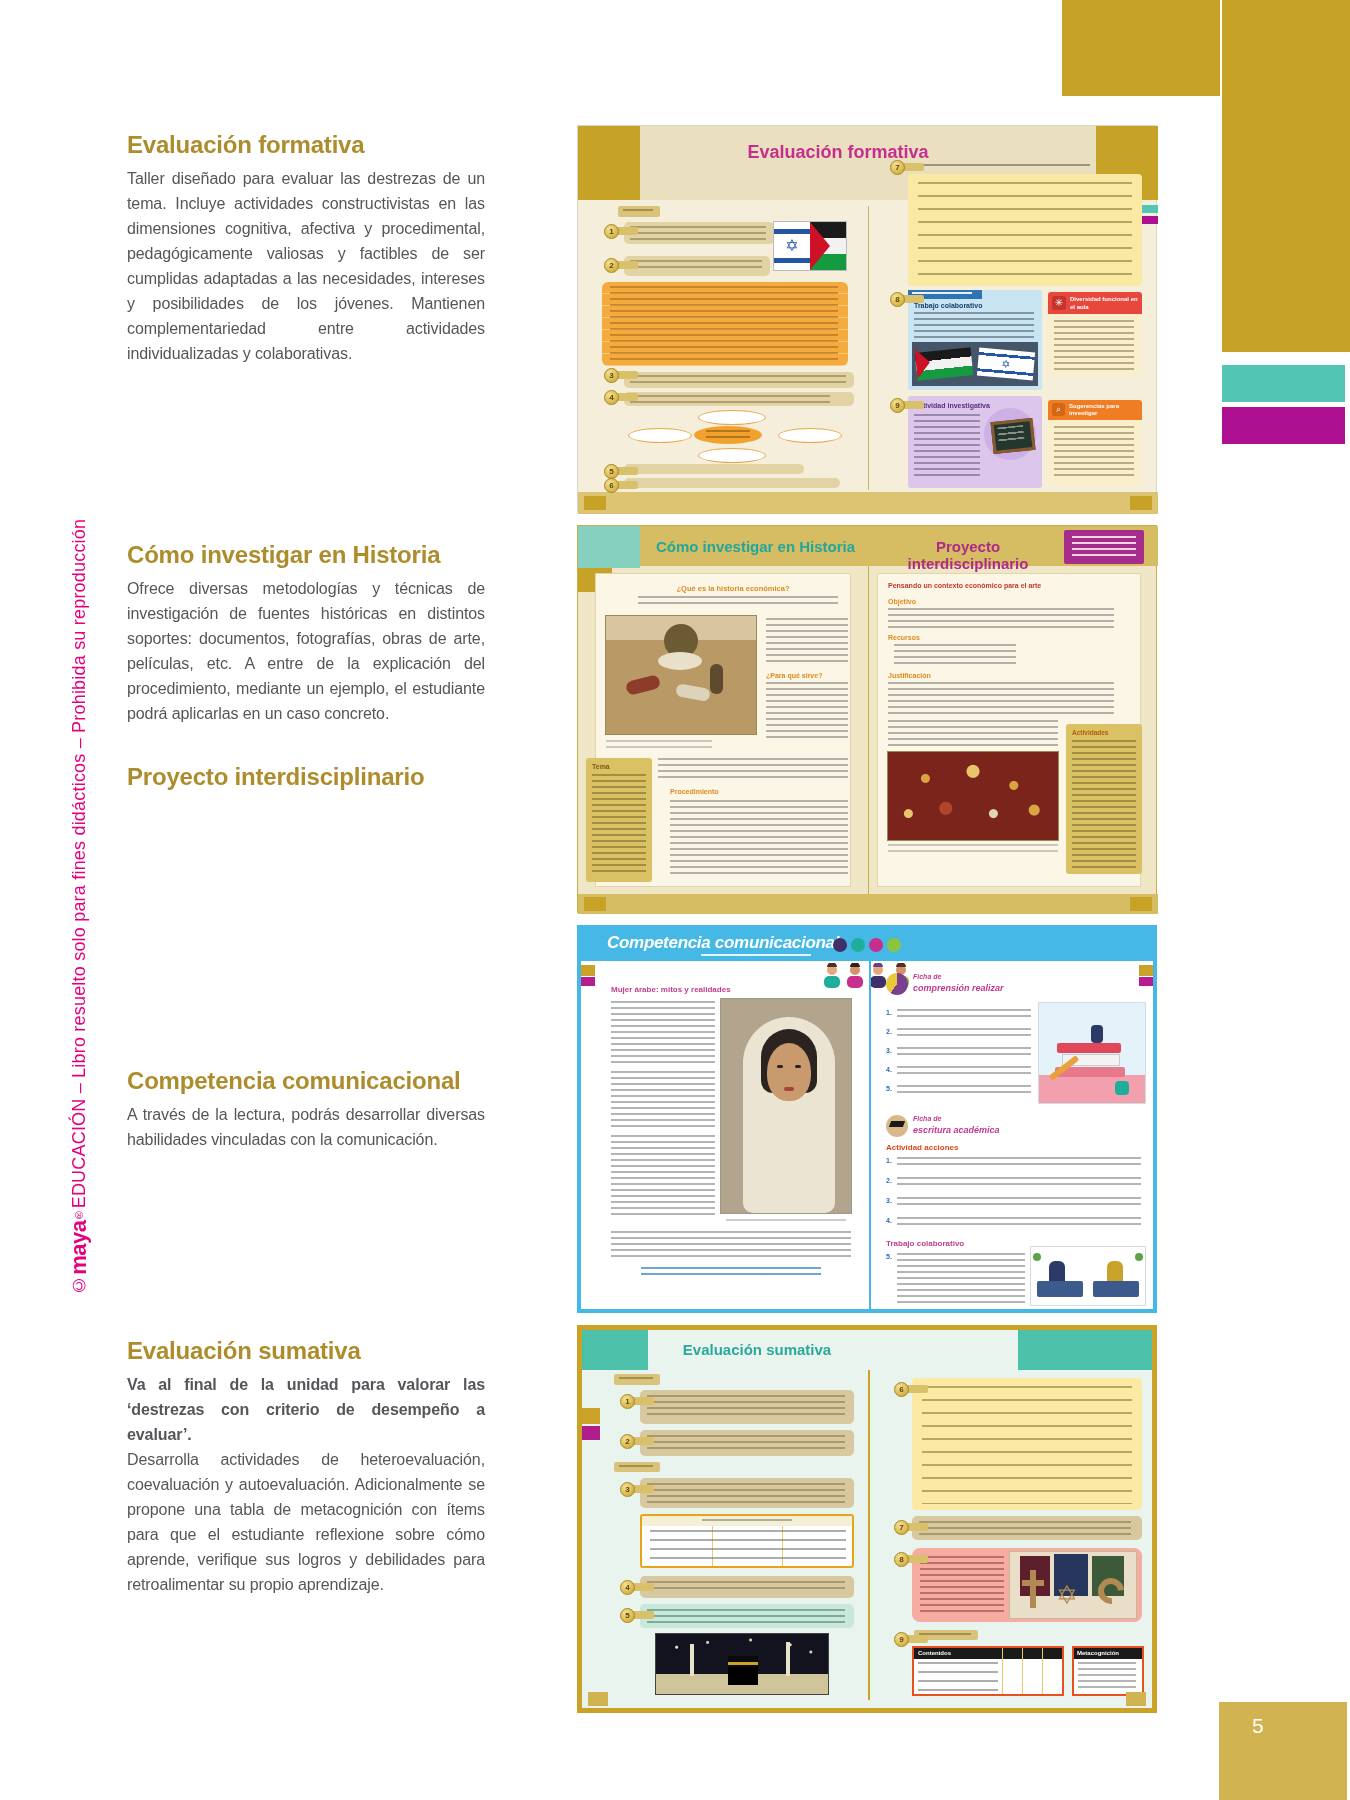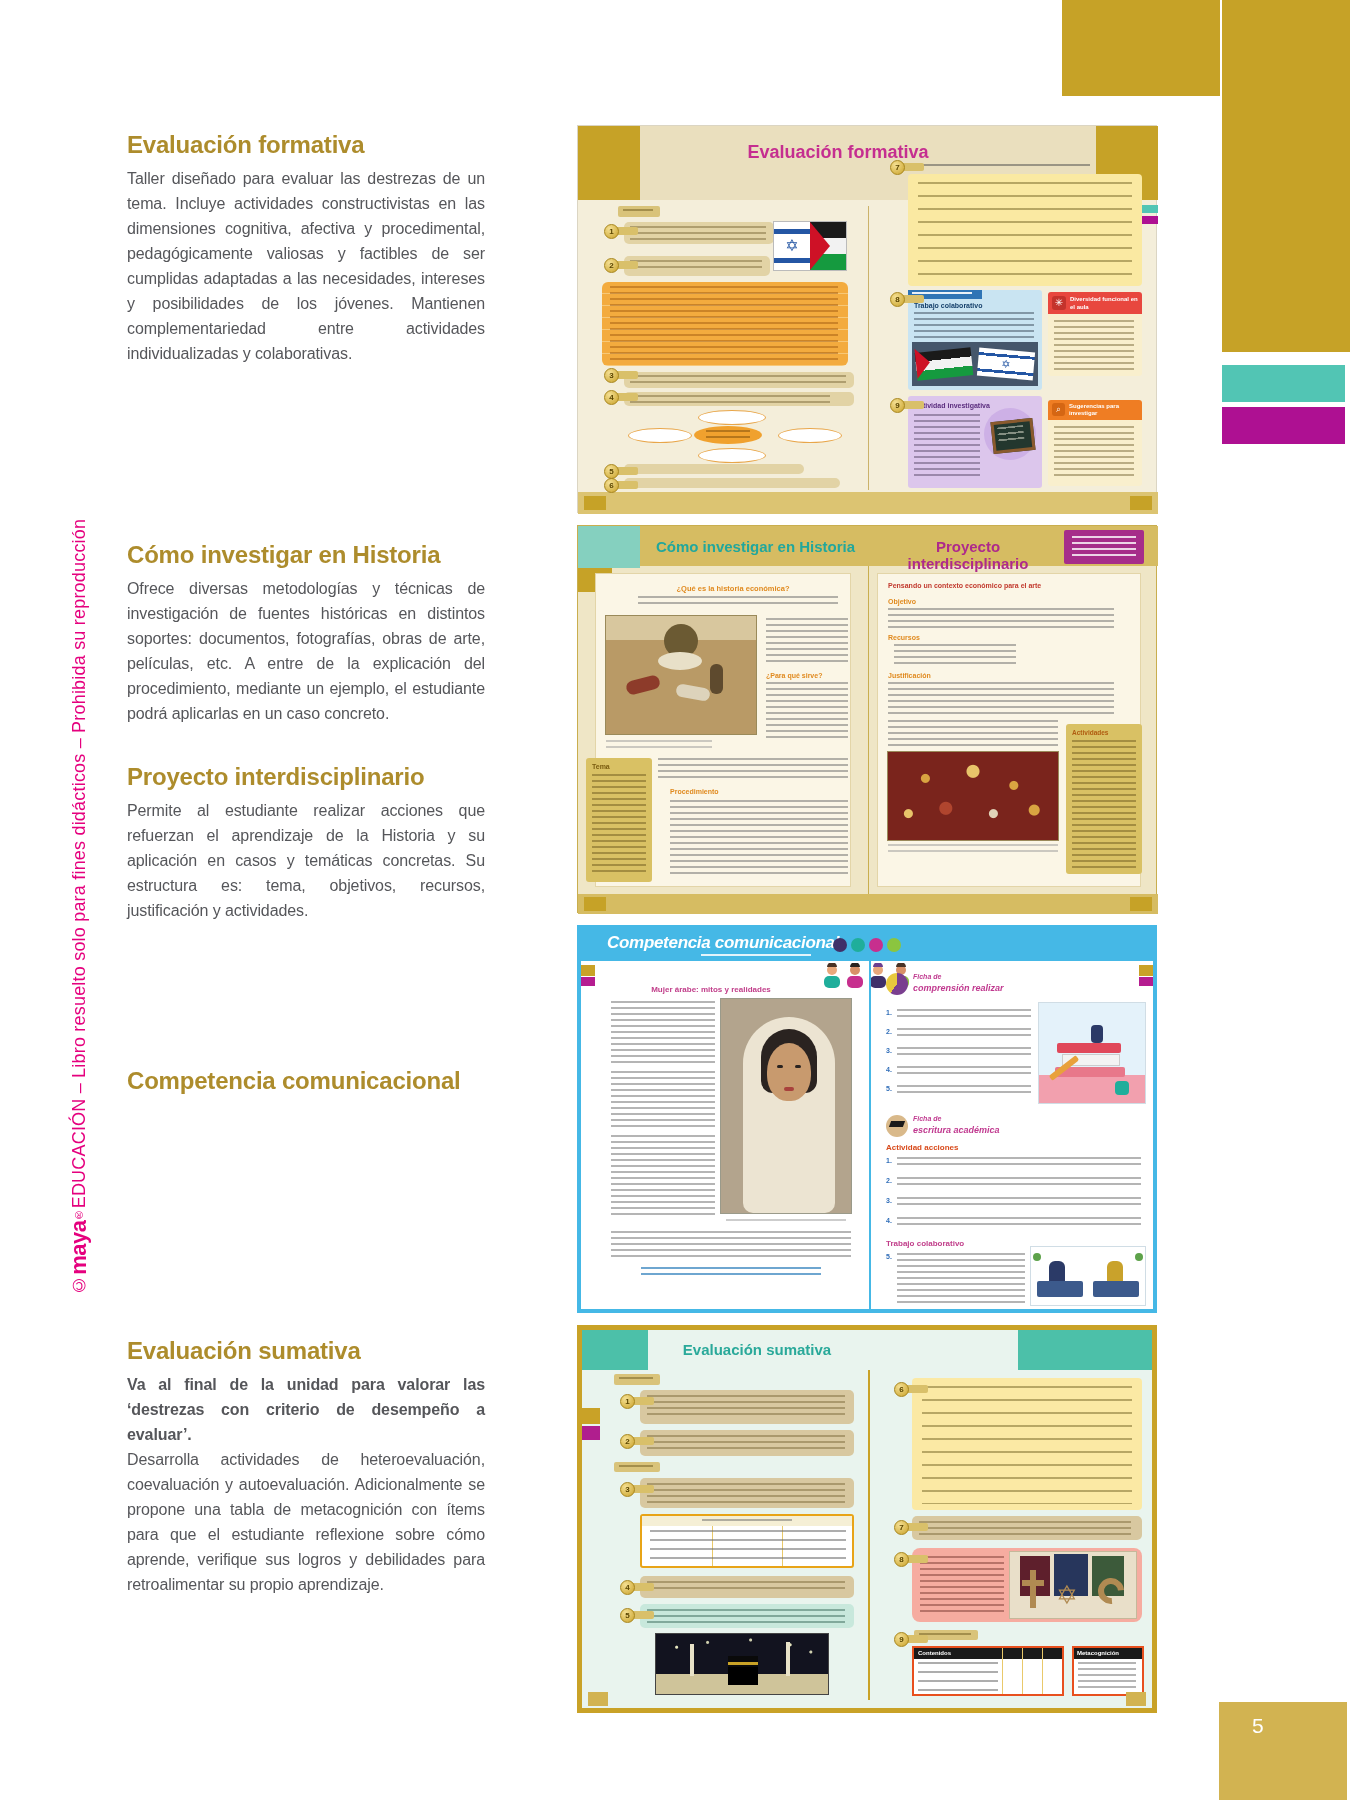--- a/index.html
+++ b/index.html
@@ -50,24 +50,24 @@
 <div class="section" style="top:132px;">
   <h2>Evaluación formativa</h2>
   <p>Taller diseñado para evaluar las destrezas de un tema. Incluye actividades constructivistas en las dimensiones cognitiva, afectiva y procedimental, pedagógicamente valiosas y factibles de ser cumplidas adaptadas a las necesidades, intereses y posibilidades de los jóvenes. Mantienen complementariedad entre actividades individualizadas y colaborativas.</p>
 </div>
 <div class="section" style="top:542px;">
   <h2>Cómo investigar en Historia</h2>
   <p>Ofrece diversas metodologías y técnicas de investigación de fuentes históricas en distintos soportes: documentos, fotografías, obras de arte, películas, etc. A entre de la explicación del procedimiento, mediante un ejemplo, el estudiante podrá aplicarlas en un caso concreto.</p>
 </div>
 <div class="section" style="top:764px;">
   <h2>Proyecto interdisciplinario</h2>
-  <p>Permite al estudiante realizar acciones que refuerzan el aprendizaje de la Historia y su aplicación en casos y temáticas concretas. Su estructura es: tema, objetivos, recursos, justificación y actividades.</p>
 </div>
 <div class="section" style="top:1068px;">
   <h2>Competencia comunicacional</h2>
+  <p>A través de la lectura, podrás desarrollar diversas habilidades vinculadas con la comunicación.</p>
 </div>
 <div class="section" style="top:1338px;">
   <h2>Evaluación sumativa</h2>
   <p class="tight">Va al final de la unidad para valorar las ‘destrezas con criterio de desempeño a evaluar’.</p>
   <p>Desarrolla actividades de heteroevaluación, coevaluación y autoevaluación. Adicionalmente se propone una tabla de metacognición con ítems para que el estudiante reflexione sobre cómo aprende, verifique sus logros y debilidades para retroalimentar su propio aprendizaje.</p>
 </div>
 
 <div class="thumb" style="top:125px;background:#f4eeda;">
   <div class="ab" style="left:0;top:0;width:580px;height:74px;background:#eadfbe;"></div>
   <div class="ab" style="left:0;top:0;width:62px;height:74px;background:#c6a227;"></div>
@@ -290,21 +290,21 @@
         <path d="M75,4 a5,5 0 0 1 10,0 z" fill="#4a3326"></path>
         <rect x="72" y="13" width="16" height="12" rx="5" fill="#8bc53f"></rect>
       </g>
   </svg>
   <div class="ab" style="left:0;top:36px;width:14px;height:11px;background:#c9a227;"></div>
   <div class="ab" style="left:0;top:48px;width:14px;height:9px;background:#b51d90;"></div>
   <div class="ab" style="left:558px;top:36px;width:14px;height:11px;background:#c9a227;"></div>
   <div class="ab" style="left:558px;top:48px;width:14px;height:9px;background:#b51d90;"></div>
   <div class="ab" style="left:288px;top:32px;width:2px;height:348px;background:#45b8e6;"></div>
 
-  <div class="ab" style="left:30px;top:56px;width:200px;text-align:center;color:#c13e8a;font-size:8px;font-weight:bold;">Mujer árabe: mitos y realidades</div>
+  <div class="ab" style="left:30px;top:56px;width:200px;text-align:left;color:#c13e8a;font-size:8px;font-weight:bold;">Mujer árabe: mitos y realidades</div>
   <div class="sk" style="left:30px;top:72px;width:104px;height:64px;color:#6a6a6a;"></div>
   <div class="sk" style="left:30px;top:142px;width:104px;height:58px;color:#6a6a6a;"></div>
   <div class="sk" style="left:30px;top:206px;width:104px;height:80px;color:#6a6a6a;"></div>
   <div class="ab" style="left:140px;top:70px;width:130px;height:214px;background:#b3a48d;overflow:hidden;box-shadow:0 0 0 1px #9a9a8a;">
     <div class="ab" style="left:22px;top:18px;width:92px;height:196px;background:#ece4d2;border-radius:46px 46px 10px 10px;"></div>
     <div class="ab" style="left:40px;top:30px;width:56px;height:64px;background:#2a2320;border-radius:28px 28px 12px 12px;"></div>
     <div class="ab" style="left:46px;top:44px;width:44px;height:58px;background:#c89a6e;border-radius:50% 50% 45% 45%;"></div>
     <div class="ab" style="left:56px;top:66px;width:6px;height:3px;background:#2a2320;border-radius:2px;"></div>
     <div class="ab" style="left:74px;top:66px;width:6px;height:3px;background:#2a2320;border-radius:2px;"></div>
     <div class="ab" style="left:63px;top:88px;width:10px;height:4px;background:#a8413c;border-radius:2px;"></div>

